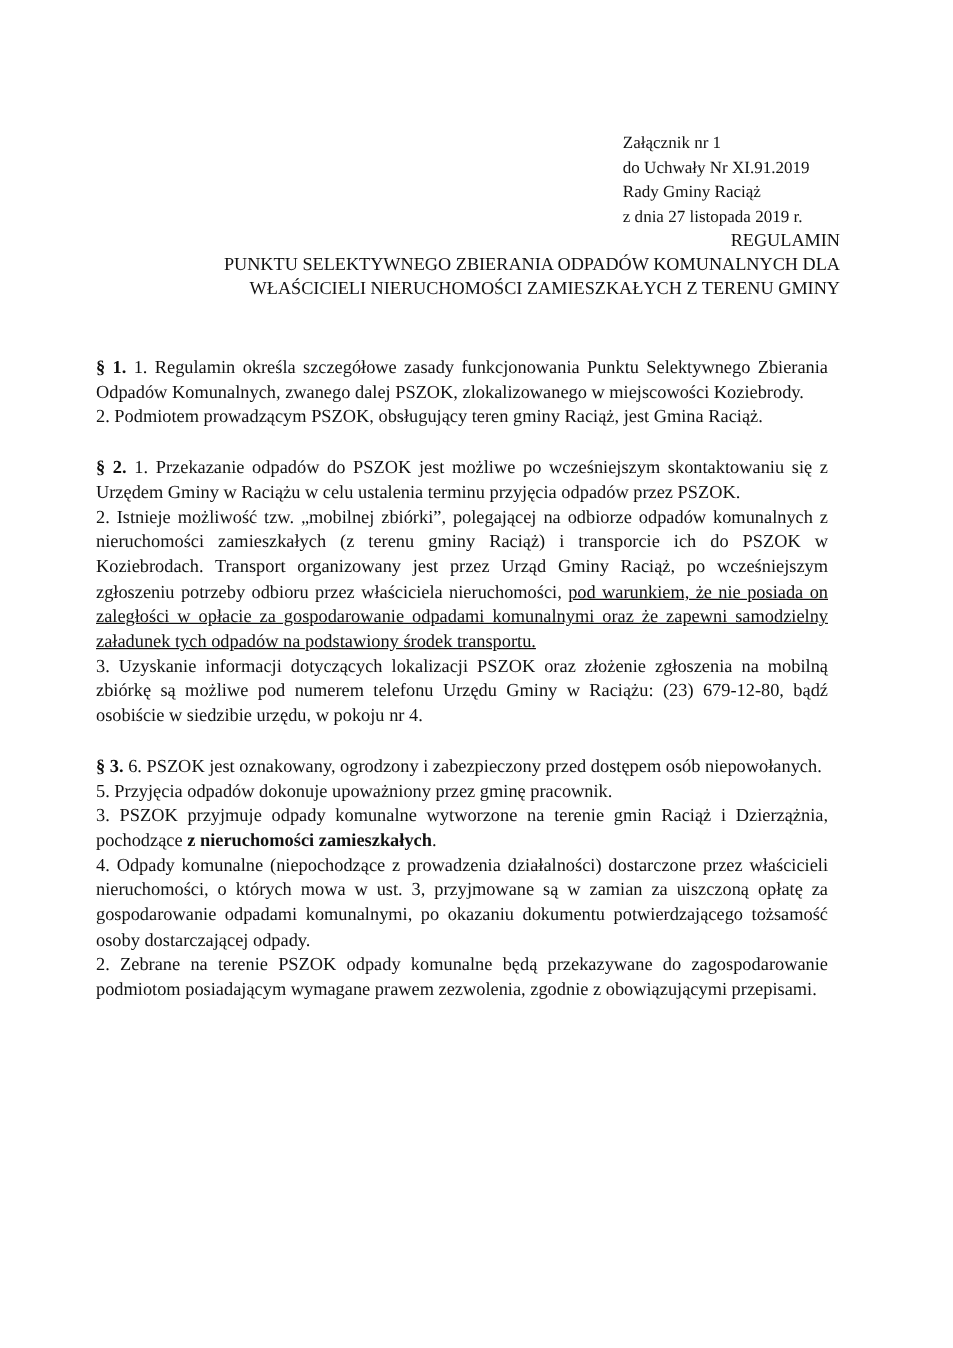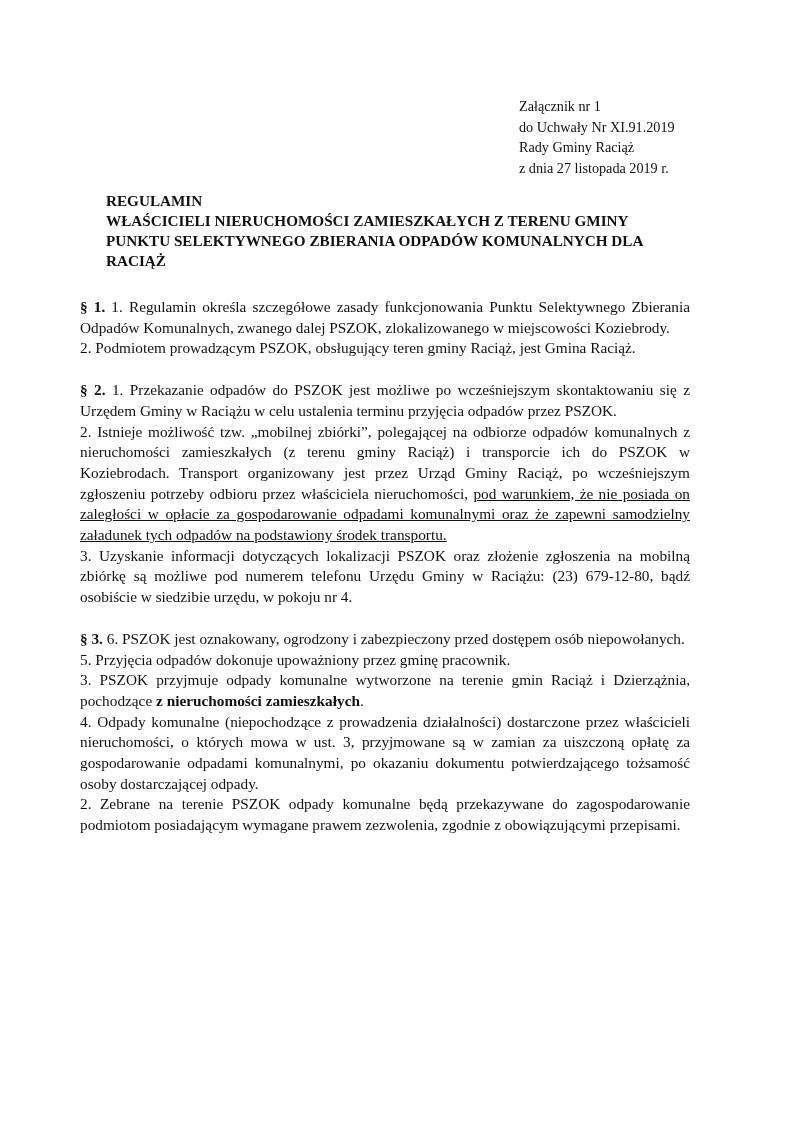--- a/index.html
+++ b/index.html
@@ -1,42 +1,41 @@
 <!DOCTYPE html>
 <html><head>
 <meta charset="utf-8">
 <style>
   html, body { margin:0; padding:0; background:#ffffff; }
   body { width:794px; height:1123px; position:relative; overflow:hidden;
          font-family:"Liberation Serif", serif; color:#111; font-size:15.3px; }
-  .attach { position:absolute; left:519px; top:96px; line-height:20.5px; font-size:14.2px; }
+  .attach { position:absolute; left:519px; top:109px; line-height:20.5px; font-size:14.2px; }
   .attach div { white-space:nowrap; }
-  .title { position:absolute; left:106px; width:616px; top:191px; text-align:left;
-           font-weight:bold; line-height:20px; font-size:15.2px; }
+  .title { position:absolute; left:84px; width:616px; top:191px; text-align:right;
+           font-weight:normal; line-height:20px; font-size:15.2px; }
   .body { position:absolute; left:80px; width:610px; top:297px; line-height:20.7px; text-align:justify; }
   .gap { height:21px; }
   .b { font-weight:bold; }
   .u { text-decoration:underline; }
   p { margin:0; }
 </style>
 </head>
 <body>
 
 <div class="attach">
   <div>Załącznik nr 1</div>
   <div>do Uchwały Nr XI.91.2019</div>
   <div>Rady Gminy Raciąż</div>
   <div>z dnia 27 listopada 2019 r.</div>
 </div>
 
 <div class="title">
   <div>REGULAMIN</div>
+  <div>PUNKTU SELEKTYWNEGO ZBIERANIA ODPADÓW KOMUNALNYCH DLA</div>
   <div>WŁAŚCICIELI NIERUCHOMOŚCI ZAMIESZKAŁYCH Z TERENU GMINY</div>
-  <div>PUNKTU SELEKTYWNEGO ZBIERANIA ODPADÓW KOMUNALNYCH DLA</div>
-  <div>RACIĄŻ</div>
 </div>
 
 <div class="body">
   <section>
     <p><span class="b">§ 1.</span><span> 1. Regulamin określa szczegółowe zasady funkcjonowania Punktu Selektywnego Zbierania Odpadów Komunalnych, zwanego dalej PSZOK, zlokalizowanego w miejscowości Koziebrody.</span></p>
     <p>2. Podmiotem prowadzącym PSZOK, obsługujący teren gminy Raciąż, jest Gmina Raciąż.</p>
   </section>
   <div class="gap"></div>
   <section>
     <p><span class="b">§ 2.</span><span> 1. Przekazanie odpadów do PSZOK  jest możliwe po wcześniejszym skontaktowaniu się z Urzędem Gminy w Raciążu w celu ustalenia terminu przyjęcia odpadów przez PSZOK.</span></p>

